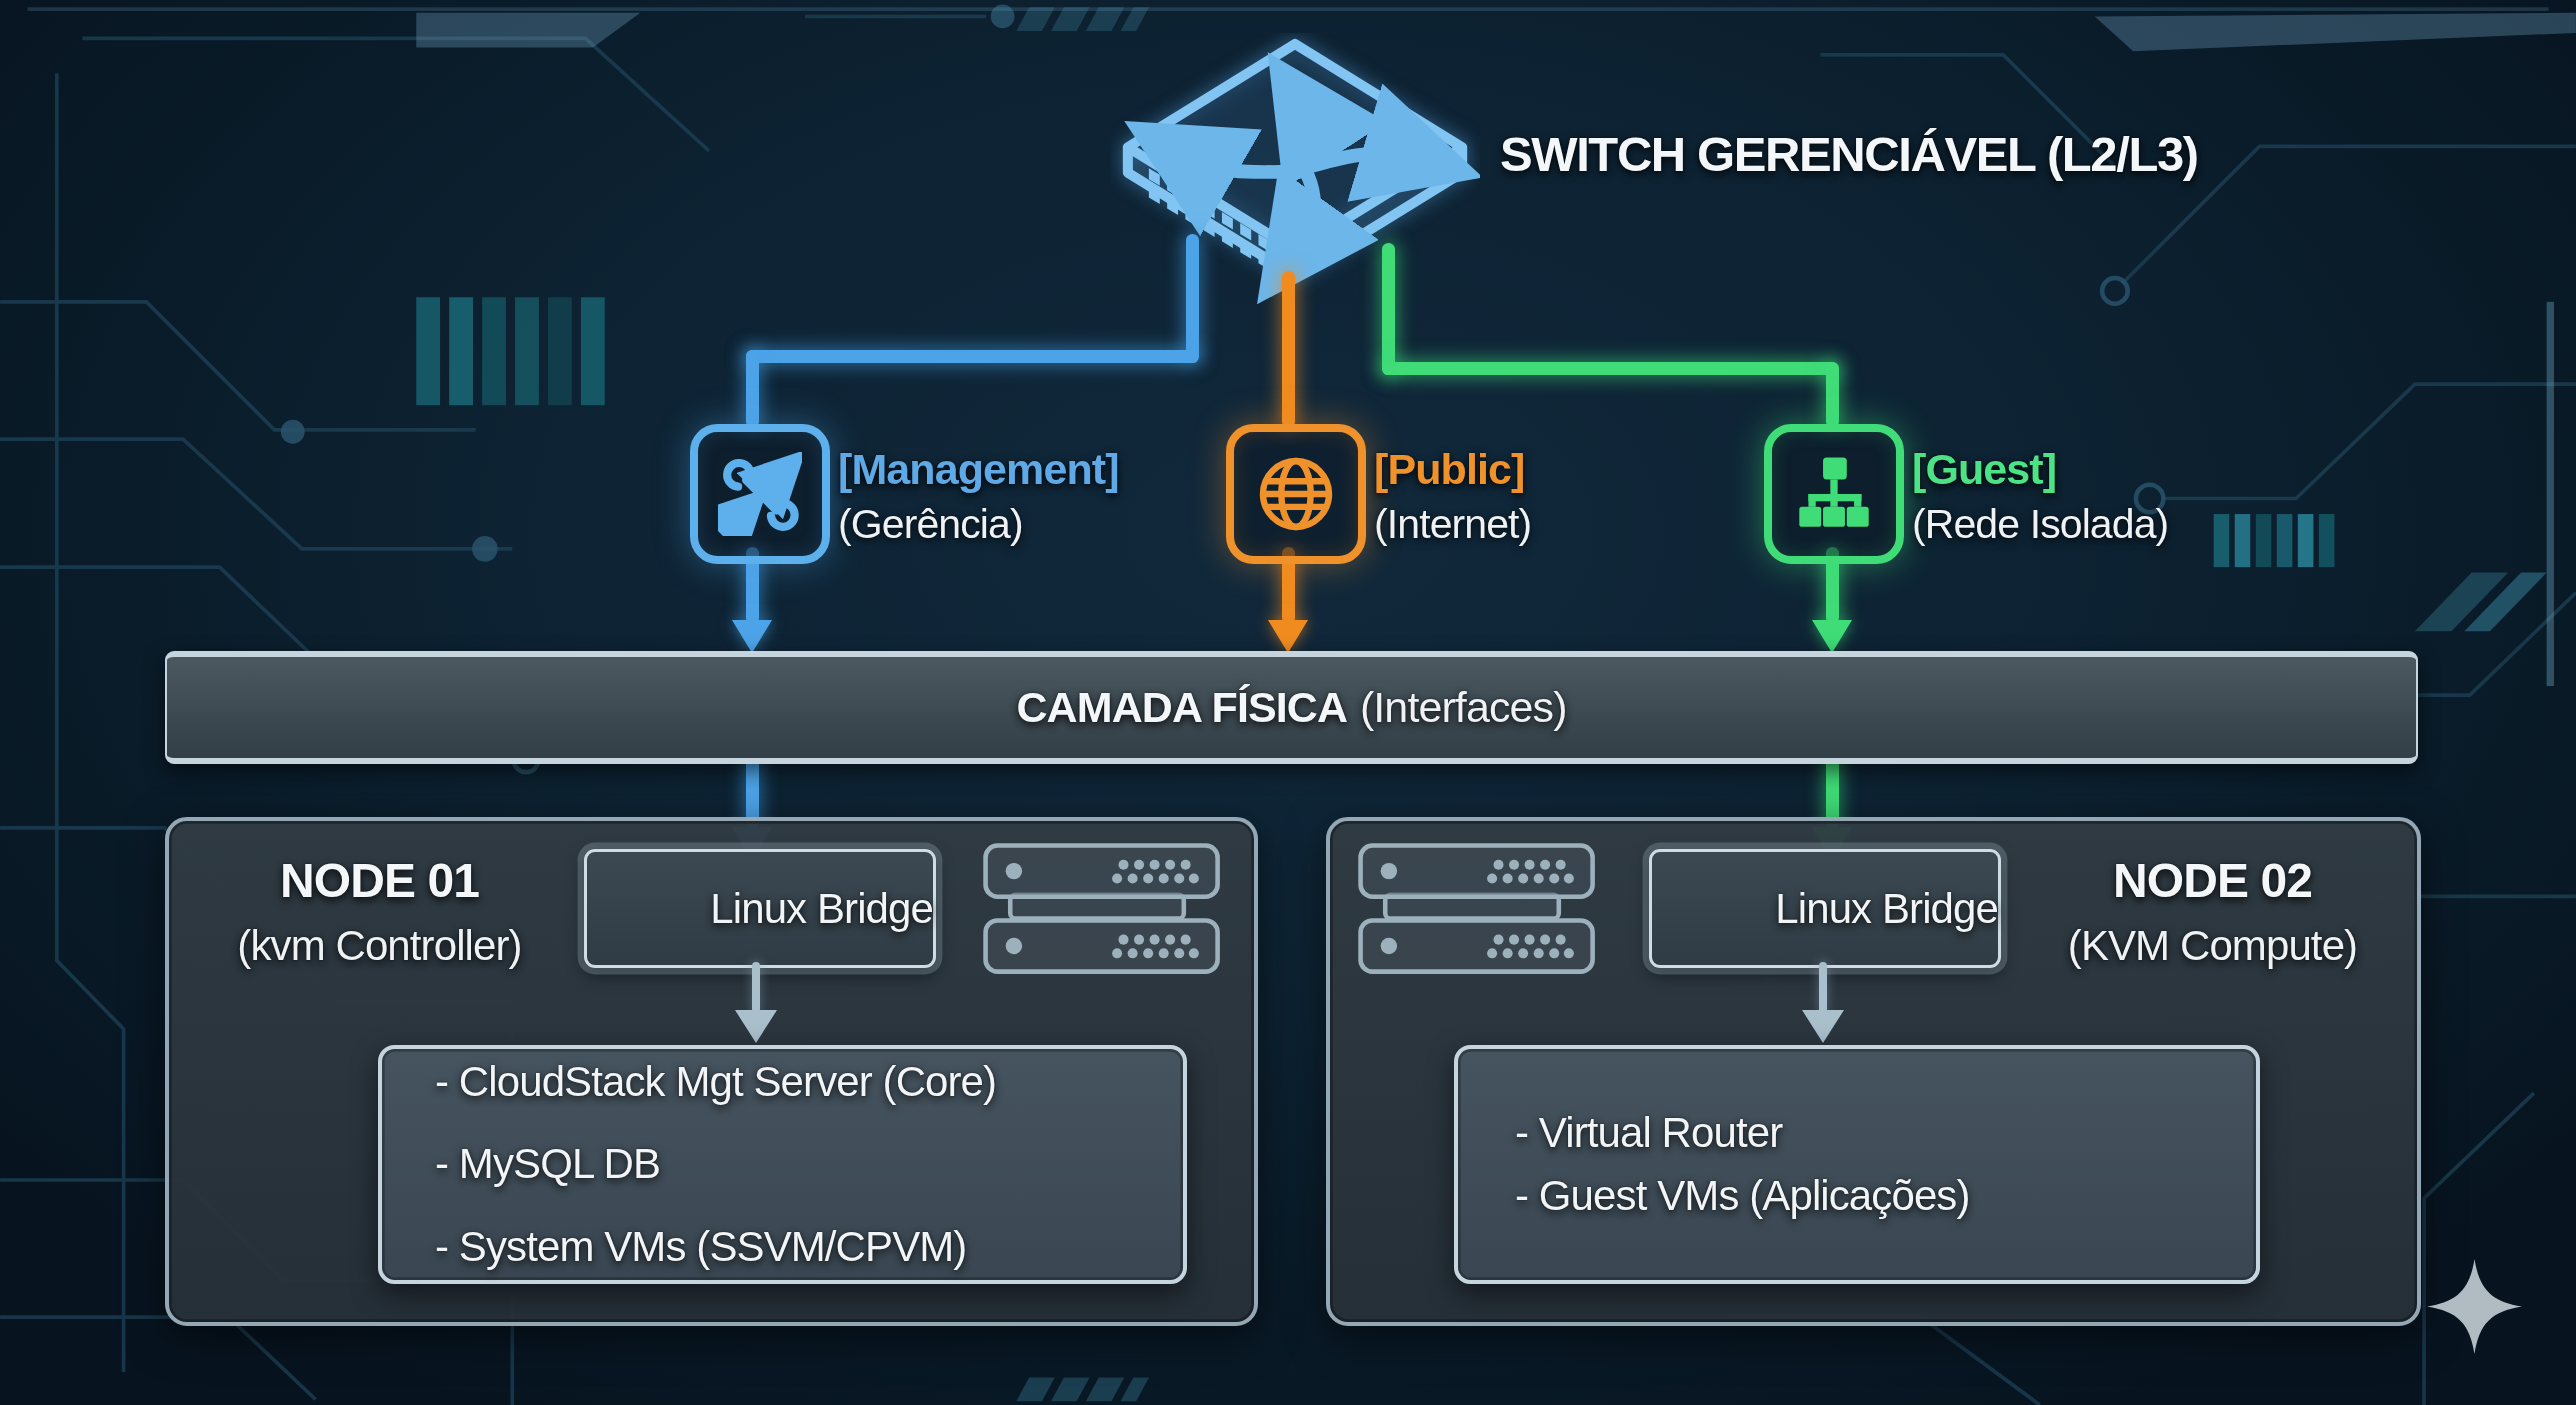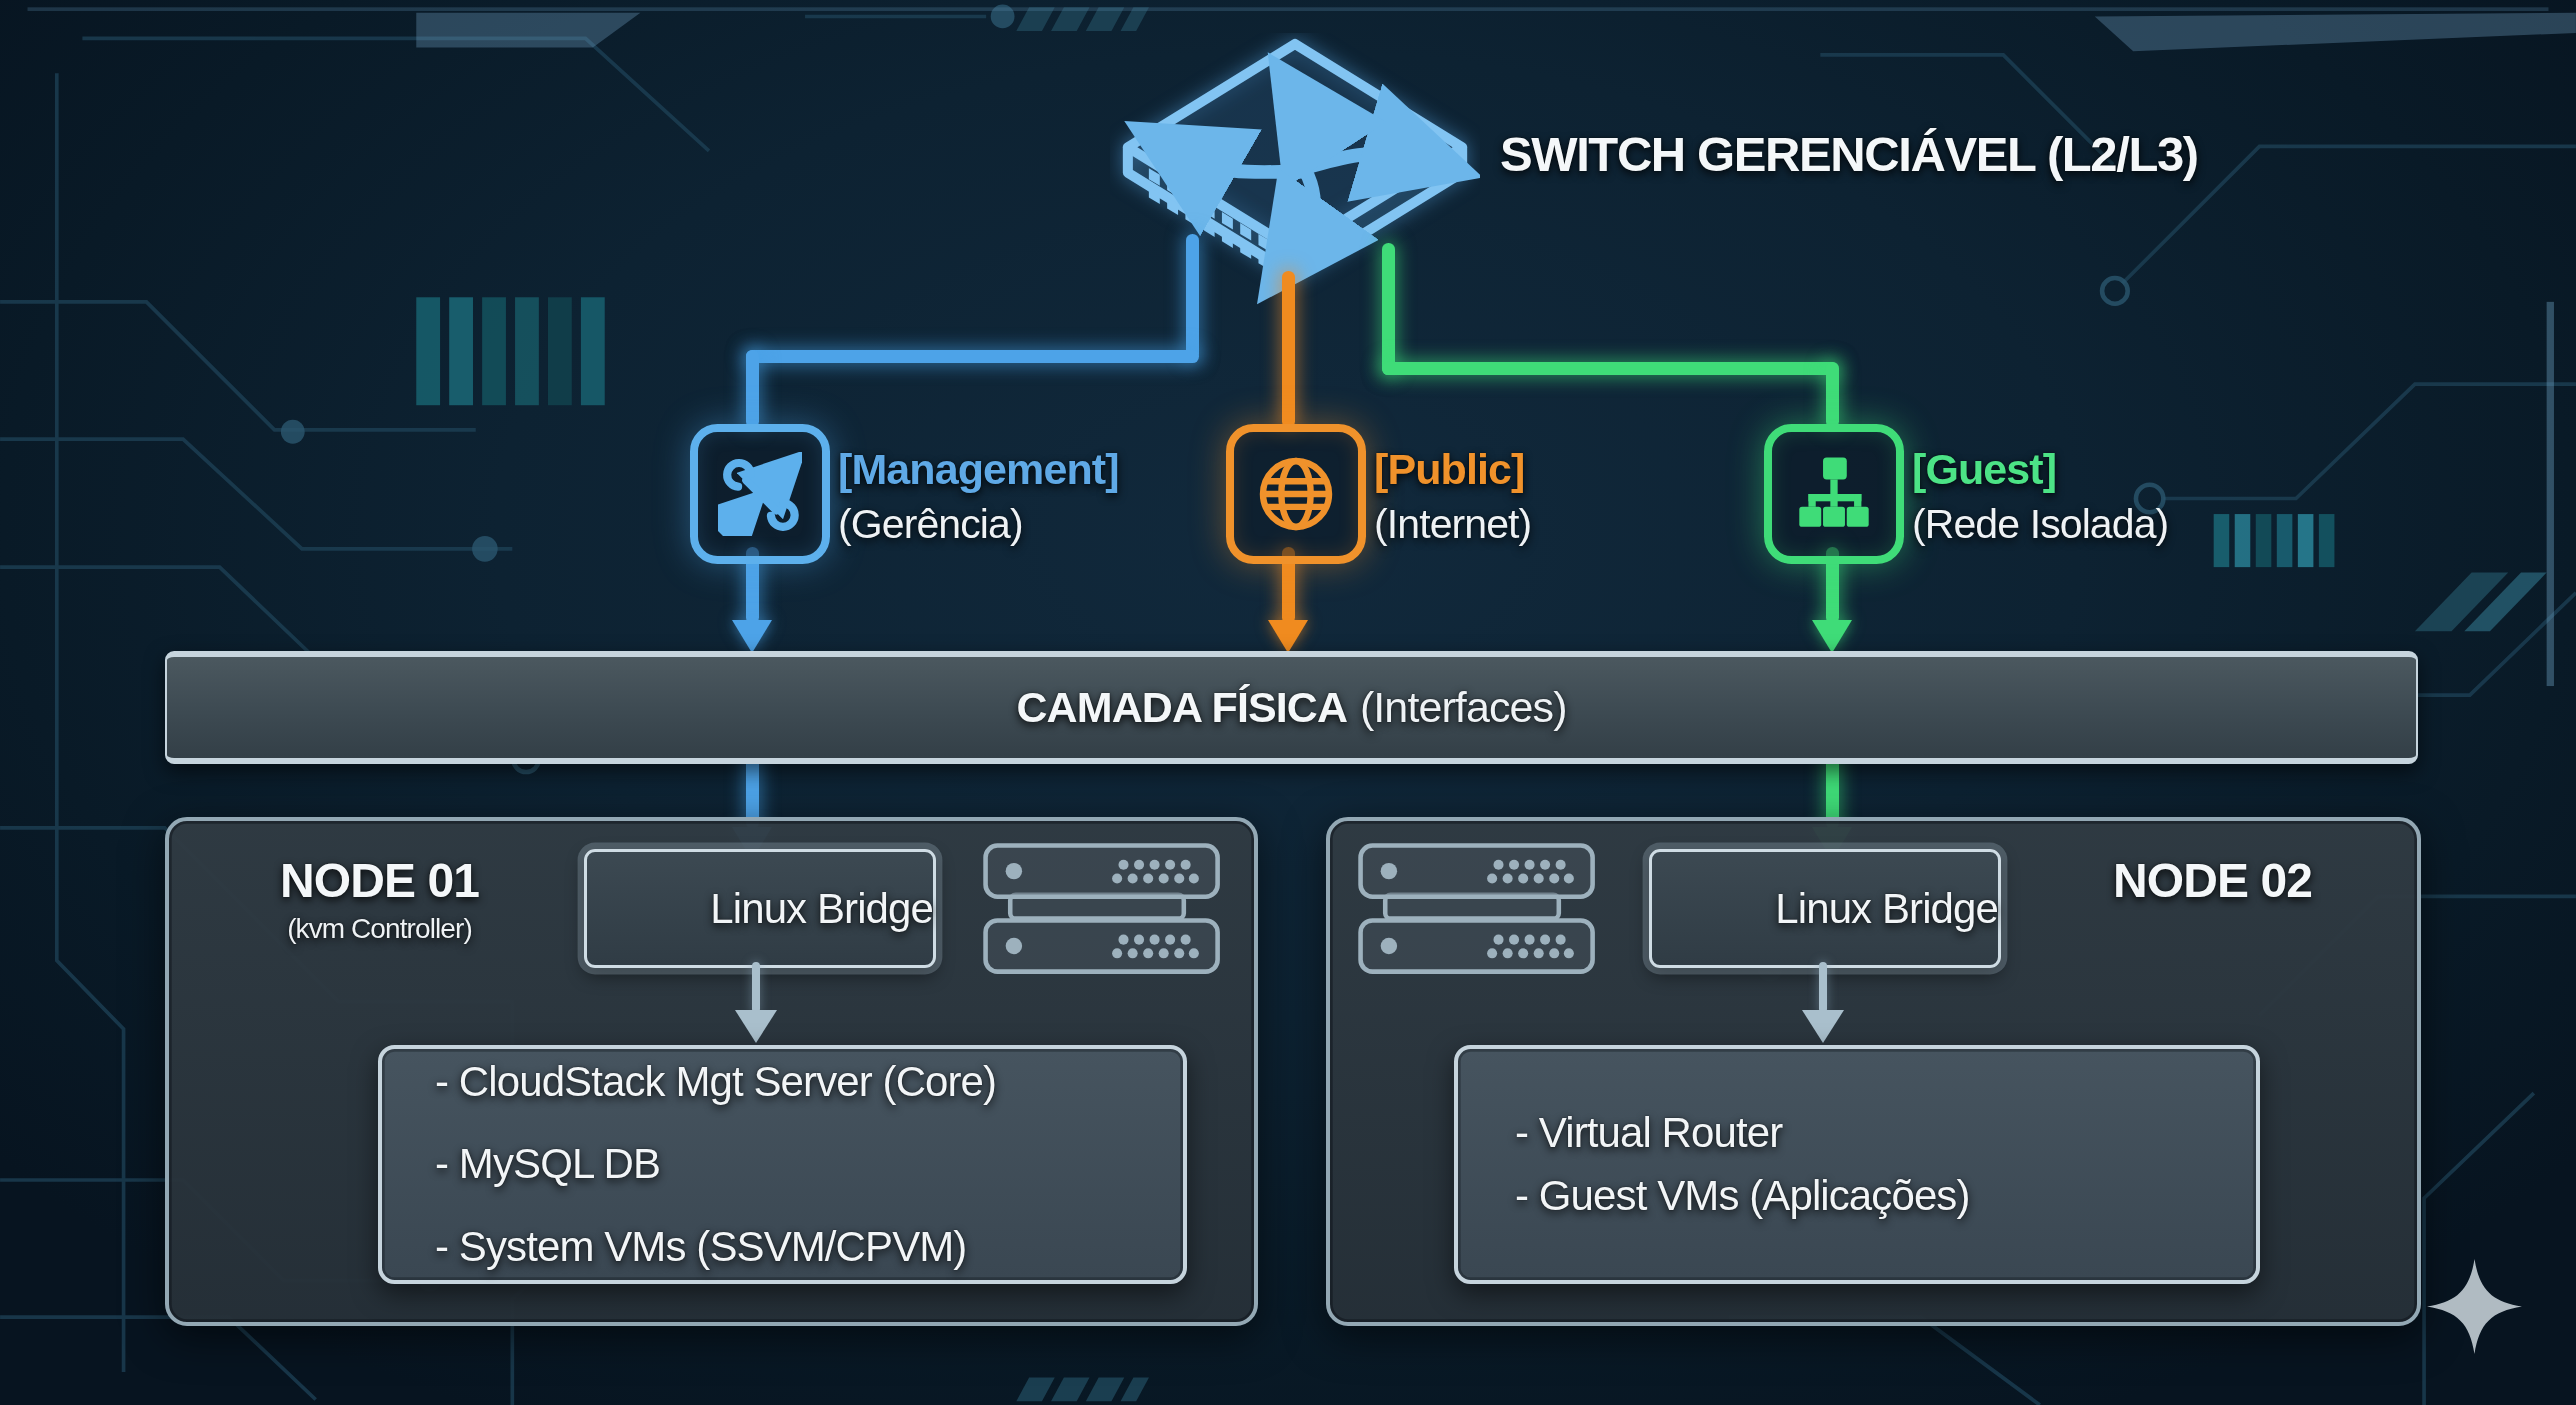--- a/index.html
+++ b/index.html
@@ -34,21 +34,21 @@
           background:linear-gradient(180deg,#3c4952 0%,#303c45 100%);
           border:3.7px solid #cfdce4;box-shadow:0 0 0 6.4px rgba(165,185,200,.28), 0 7.3px 18.3px rgba(0,0,0,.45);
           display:flex;align-items:center;justify-content:flex-end;font-size:42px;color:#f2f5f7;letter-spacing:-0.9px;}
   .inner-box{position:absolute;top:1045px;height:231px;border-radius:16.5px;
              background:linear-gradient(180deg,#46545f 0%,#3a4752 100%);
              border:4.6px solid #c6d4dd;box-shadow:0 9.1px 25.6px rgba(0,0,0,.5), inset 0 0 0 2.7px rgba(14,21,27,.35);
              display:flex;flex-direction:column;justify-content:center;gap:12.8px;}
   .inner-box .li{font-size:42px;color:#f2f5f7;letter-spacing:-0.9px;line-height:1.2;}
   .node-title{position:absolute;width:421px;text-align:center;}
   .node-title .n{font-size:48px;font-weight:bold;color:#f4f7f9;letter-spacing:-0.9px;}
-  .node-title .r{font-size:28px;color:#eef2f5;letter-spacing:-0.9px;margin-top:5px;}
+  .node-title .r{font-size:42px;color:#eef2f5;letter-spacing:-0.9px;margin-top:14px;}
   .glow-blue{box-shadow:0 0 16.5px 2.7px rgba(70,160,230,.55);}
   .glow-orange{box-shadow:0 0 16.5px 2.7px rgba(240,140,40,.55);}
   .glow-green{box-shadow:0 0 16.5px 2.7px rgba(60,220,120,.55);}
   .glow-gray{box-shadow:0 0 9.1px 1.8px rgba(140,170,190,.35);}
 </style>
 </head>
 <body>
 
 <div class="stage">
 
@@ -326,20 +326,21 @@
         <circle cx="200" cy="126" r="5.5"></circle>
         <circle cx="217" cy="126" r="5.5"></circle>
         <circle cx="233" cy="126" r="5.5"></circle>
     </g>
   </svg>
   <div class="bridge" style="left:1649px;">
     <span class="t-sh">Linux Bridge</span>
   </div>
   <div class="node-title" style="left:2002px;top:853px;">
     <div class="n t-sh">NODE 02</div>
+    <div class="r t-sh">(KVM Compute)</div>
   </div>
   <div class="line glow-gray" style="left:1819px;top:962px;width:8.2px;height:51px;background:#a9bfcc;"></div>
   <div class="arrow" style="left:1802px;top:1010px;border-left:21px solid transparent;border-right:21px solid transparent;border-top:33px solid #a9bfcc;"></div>
   <div class="inner-box" style="left:1454px;width:741px;padding-left:57px;">
     <div class="li t-sh">- Virtual Router</div>
     <div class="li t-sh">- Guest VMs (Aplicações)</div>
   </div>
 
   <svg class="abs" style="left:2427px;top:1259px;" width="95" height="95" viewBox="0 0 100 100">
     <path d="M50 0 C55 32 68 45 100 50 C68 55 55 68 50 100 C45 68 32 55 0 50 C32 45 45 32 50 0 Z" fill="#b9c4cb" opacity="0.95"></path>

